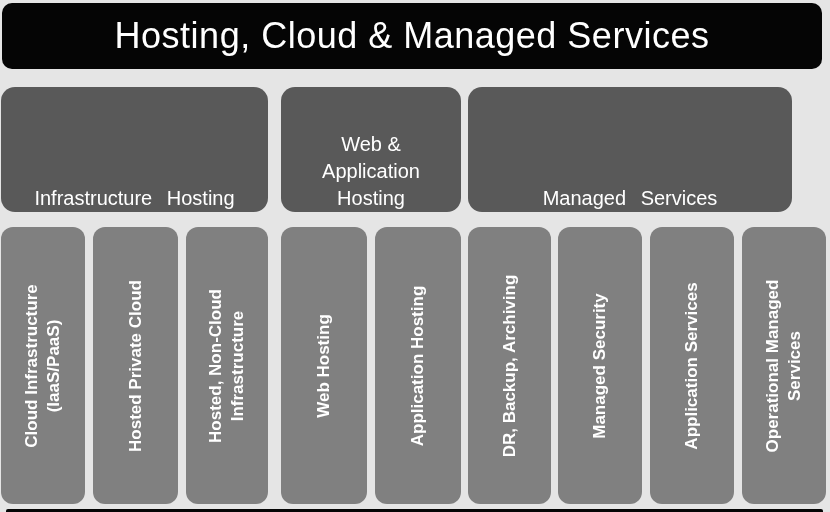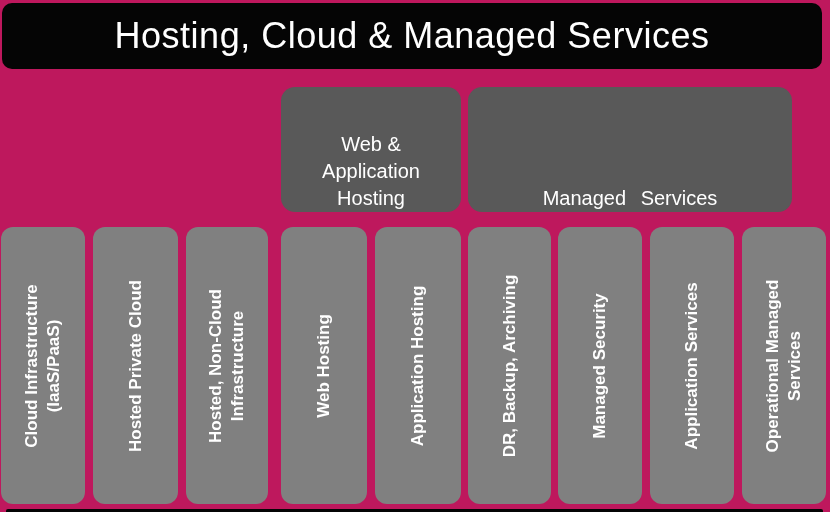--- a/index.html
+++ b/index.html
@@ -1,19 +1,19 @@
 <!DOCTYPE html>
 <html style="--banner-bg: #050505; --header-bg: #595959; --column-bg: #808080; --text: #ffffff;"><head>
 <meta charset="utf-8">
 <style>
   html,body{margin:0;padding:0;background:#ffffff;}
   .stage{
     position:relative;
     width:830px;height:512px;
-    background:#be185d;
+    background:#e5e5e5;
     font-family:"Liberation Sans", sans-serif;
     overflow:hidden;
   }
   .banner{
     position:absolute;left:2px;top:3px;width:820px;height:66px;
     background:var(--banner-bg,#050505);
     border-radius:10px;
     display:flex;align-items:center;justify-content:center;
   }
   .banner-text{
@@ -60,20 +60,23 @@
 </style>
 </head>
 <body>
 
 <div class="stage">
 
   <div class="banner">
     <span class="banner-text">Hosting, Cloud &amp; Managed Services</span>
   </div>
 
+  <div class="hdr" style="left:1px;width:267px">
+    <span class="hdr-label wide-words">Infrastructure Hosting</span>
+  </div>
   <div class="hdr" style="left:281px;width:180px">
     <span class="hdr-label">Web &amp;
 Application
 Hosting</span>
   </div>
   <div class="hdr" style="left:468px;width:324px">
     <span class="hdr-label wide-words">Managed Services</span>
   </div>
 
   <div class="col" style="left:1px;width:84px">

